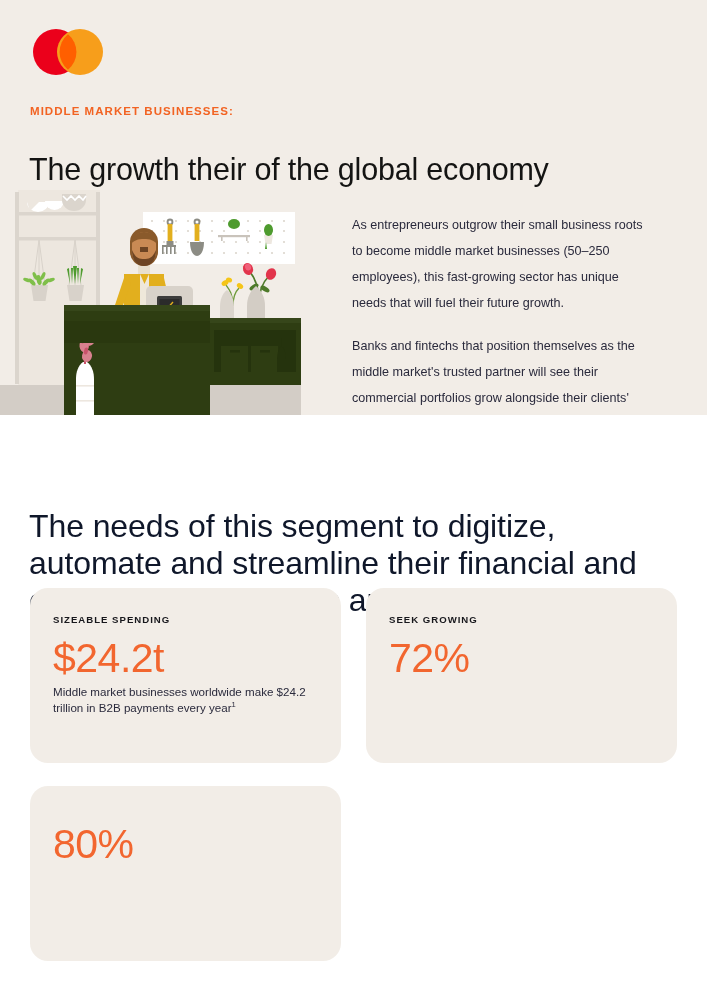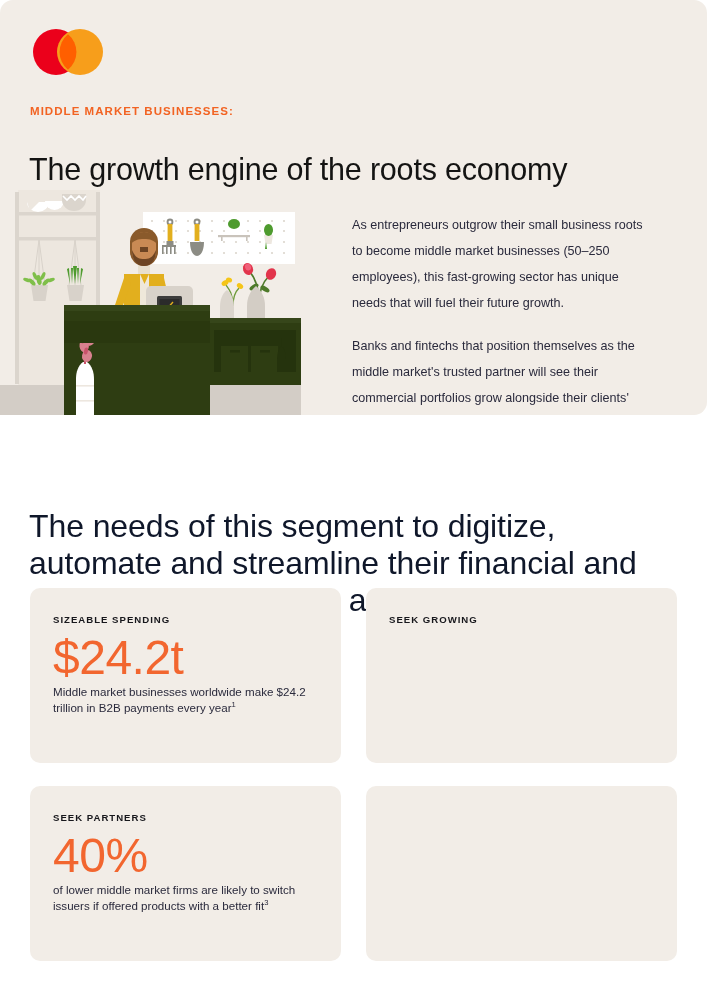--- a/index.html
+++ b/index.html
@@ -16,21 +16,20 @@
     -webkit-font-smoothing: antialiased;
   }
 
   
   .hero {
     position: absolute;
     left: 0; top: 0;
     width: 707px;
     height: 415px;
     background: #F2EDE7;
-    border-radius: 13px;
   }
 
   
   .logo {
     position: absolute;
     left: 30px;
     top: 28px;
     width: 76px;
     height: 48px;
   }
@@ -111,37 +110,37 @@
     left: 30px;
     top: 173px;
     width: 647px;
     display: grid;
     grid-template-columns: 311px 311px;
     grid-column-gap: 25px;
     grid-row-gap: 23px;
   }
   .card {
     background: #F2EDE7;
-    border-radius: 10px;
+    border-radius: 18px;
     height: 175px;
     box-sizing: border-box;
     padding: 26px 24px 0 23px;
     position: relative;
   }
   .card-label {
     font-size: 9.6px;
     font-weight: bold;
     letter-spacing: 1.0px;
     color: #17171C;
     line-height: 12px;
     white-space: nowrap;
   }
   .card-stat {
     margin-top: 7px;
-    font-size: 48px;
+    font-size: 41px;
     font-weight: 300;
     color: #F2662F;
     line-height: 50px;
     letter-spacing: -0.5px;
   }
   .card-desc {
     margin-top: 1px;
     font-size: 11.6px;
     line-height: 15.6px;
     color: #2A2A3C;
@@ -373,21 +372,21 @@
       </g>
 
       <rect x="64" y="131" width="146" height="22" fill="#2A380F"></rect>
 
       <rect x="301" y="0" width="29" height="225" fill="#F2EDE7"></rect>
     </svg>
   </div>
 
   <div class="eyebrow">MIDDLE MARKET BUSINESSES:</div>
 
-  <h1 class="headline">The growth engine of the roots economy</h1>
+  <h1 class="headline">The growth their of the global economy</h1>
 
   <div class="hero-copy">
     <p>As entrepreneurs outgrow their small business roots to become middle market businesses (50–250 employees), this fast-growing sector has unique needs that will fuel their future growth.</p>
     <p>Banks and fintechs that position themselves as the middle market's trusted partner will see their commercial portfolios grow alongside their clients' businesses.</p>
   </div>
 </div>
 
 <div class="lower">
 
   <h2 class="section-title">The needs of this segment to digitize, automate and streamline their financial and operational processes are largely unmet</h2>
@@ -395,25 +394,22 @@
   <div class="cards">
 
     <div class="card">
       <div class="card-label">SIZEABLE SPENDING</div>
       <div class="card-stat">$24.2t</div>
       <div class="card-desc"><span>Middle market businesses worldwide make $24.2 trillion in B2B payments every year</span><sup>1</sup></div>
     </div>
 
     <div class="card">
       <div class="card-label">SEEK GROWING</div>
+      <div class="card-stat">72%</div>
     </div>
 
+
     <div class="card">
-      <div class="card-label">SEEK PARTNERS</div>
-      <div class="card-stat">40%</div>
-      <div class="card-desc"><span>of lower middle market firms are likely to switch issuers if offered products with a better fit</span><sup>3</sup></div>
-    </div>
-
-    <div class="card">
+      <div class="card-stat">80%</div>
     </div>
 
   </div>
 </div>
 
 </body></html>

